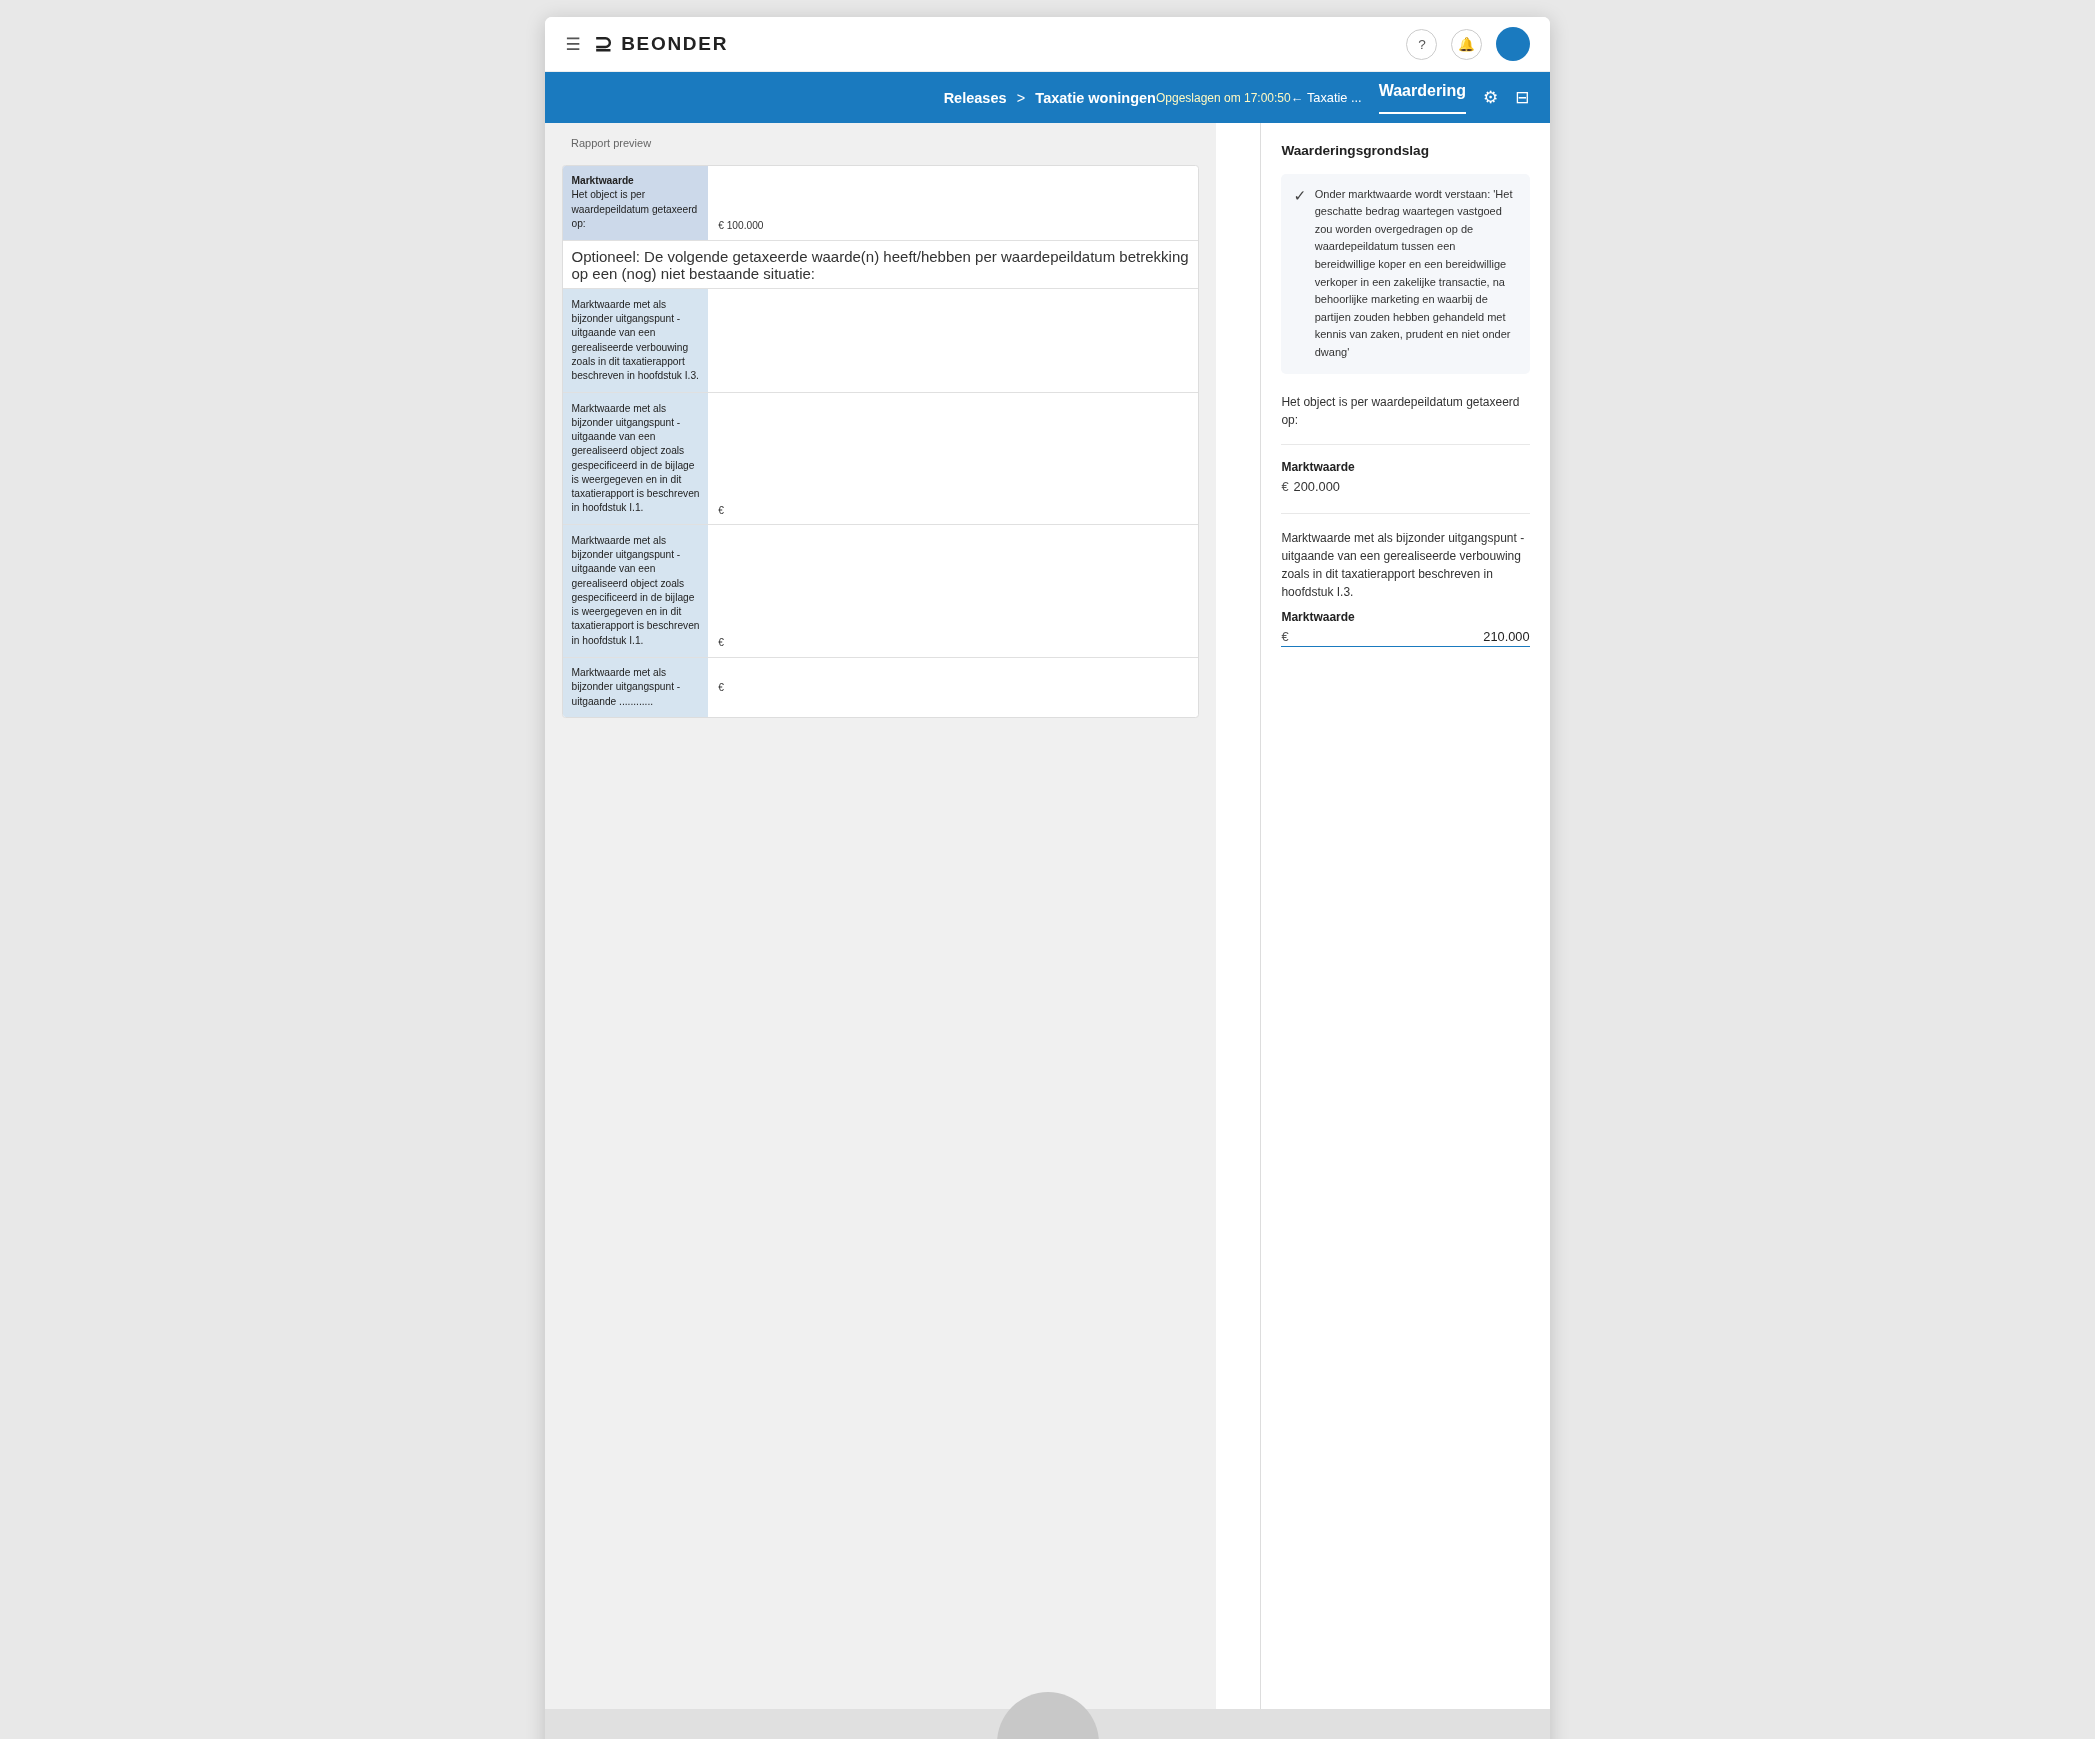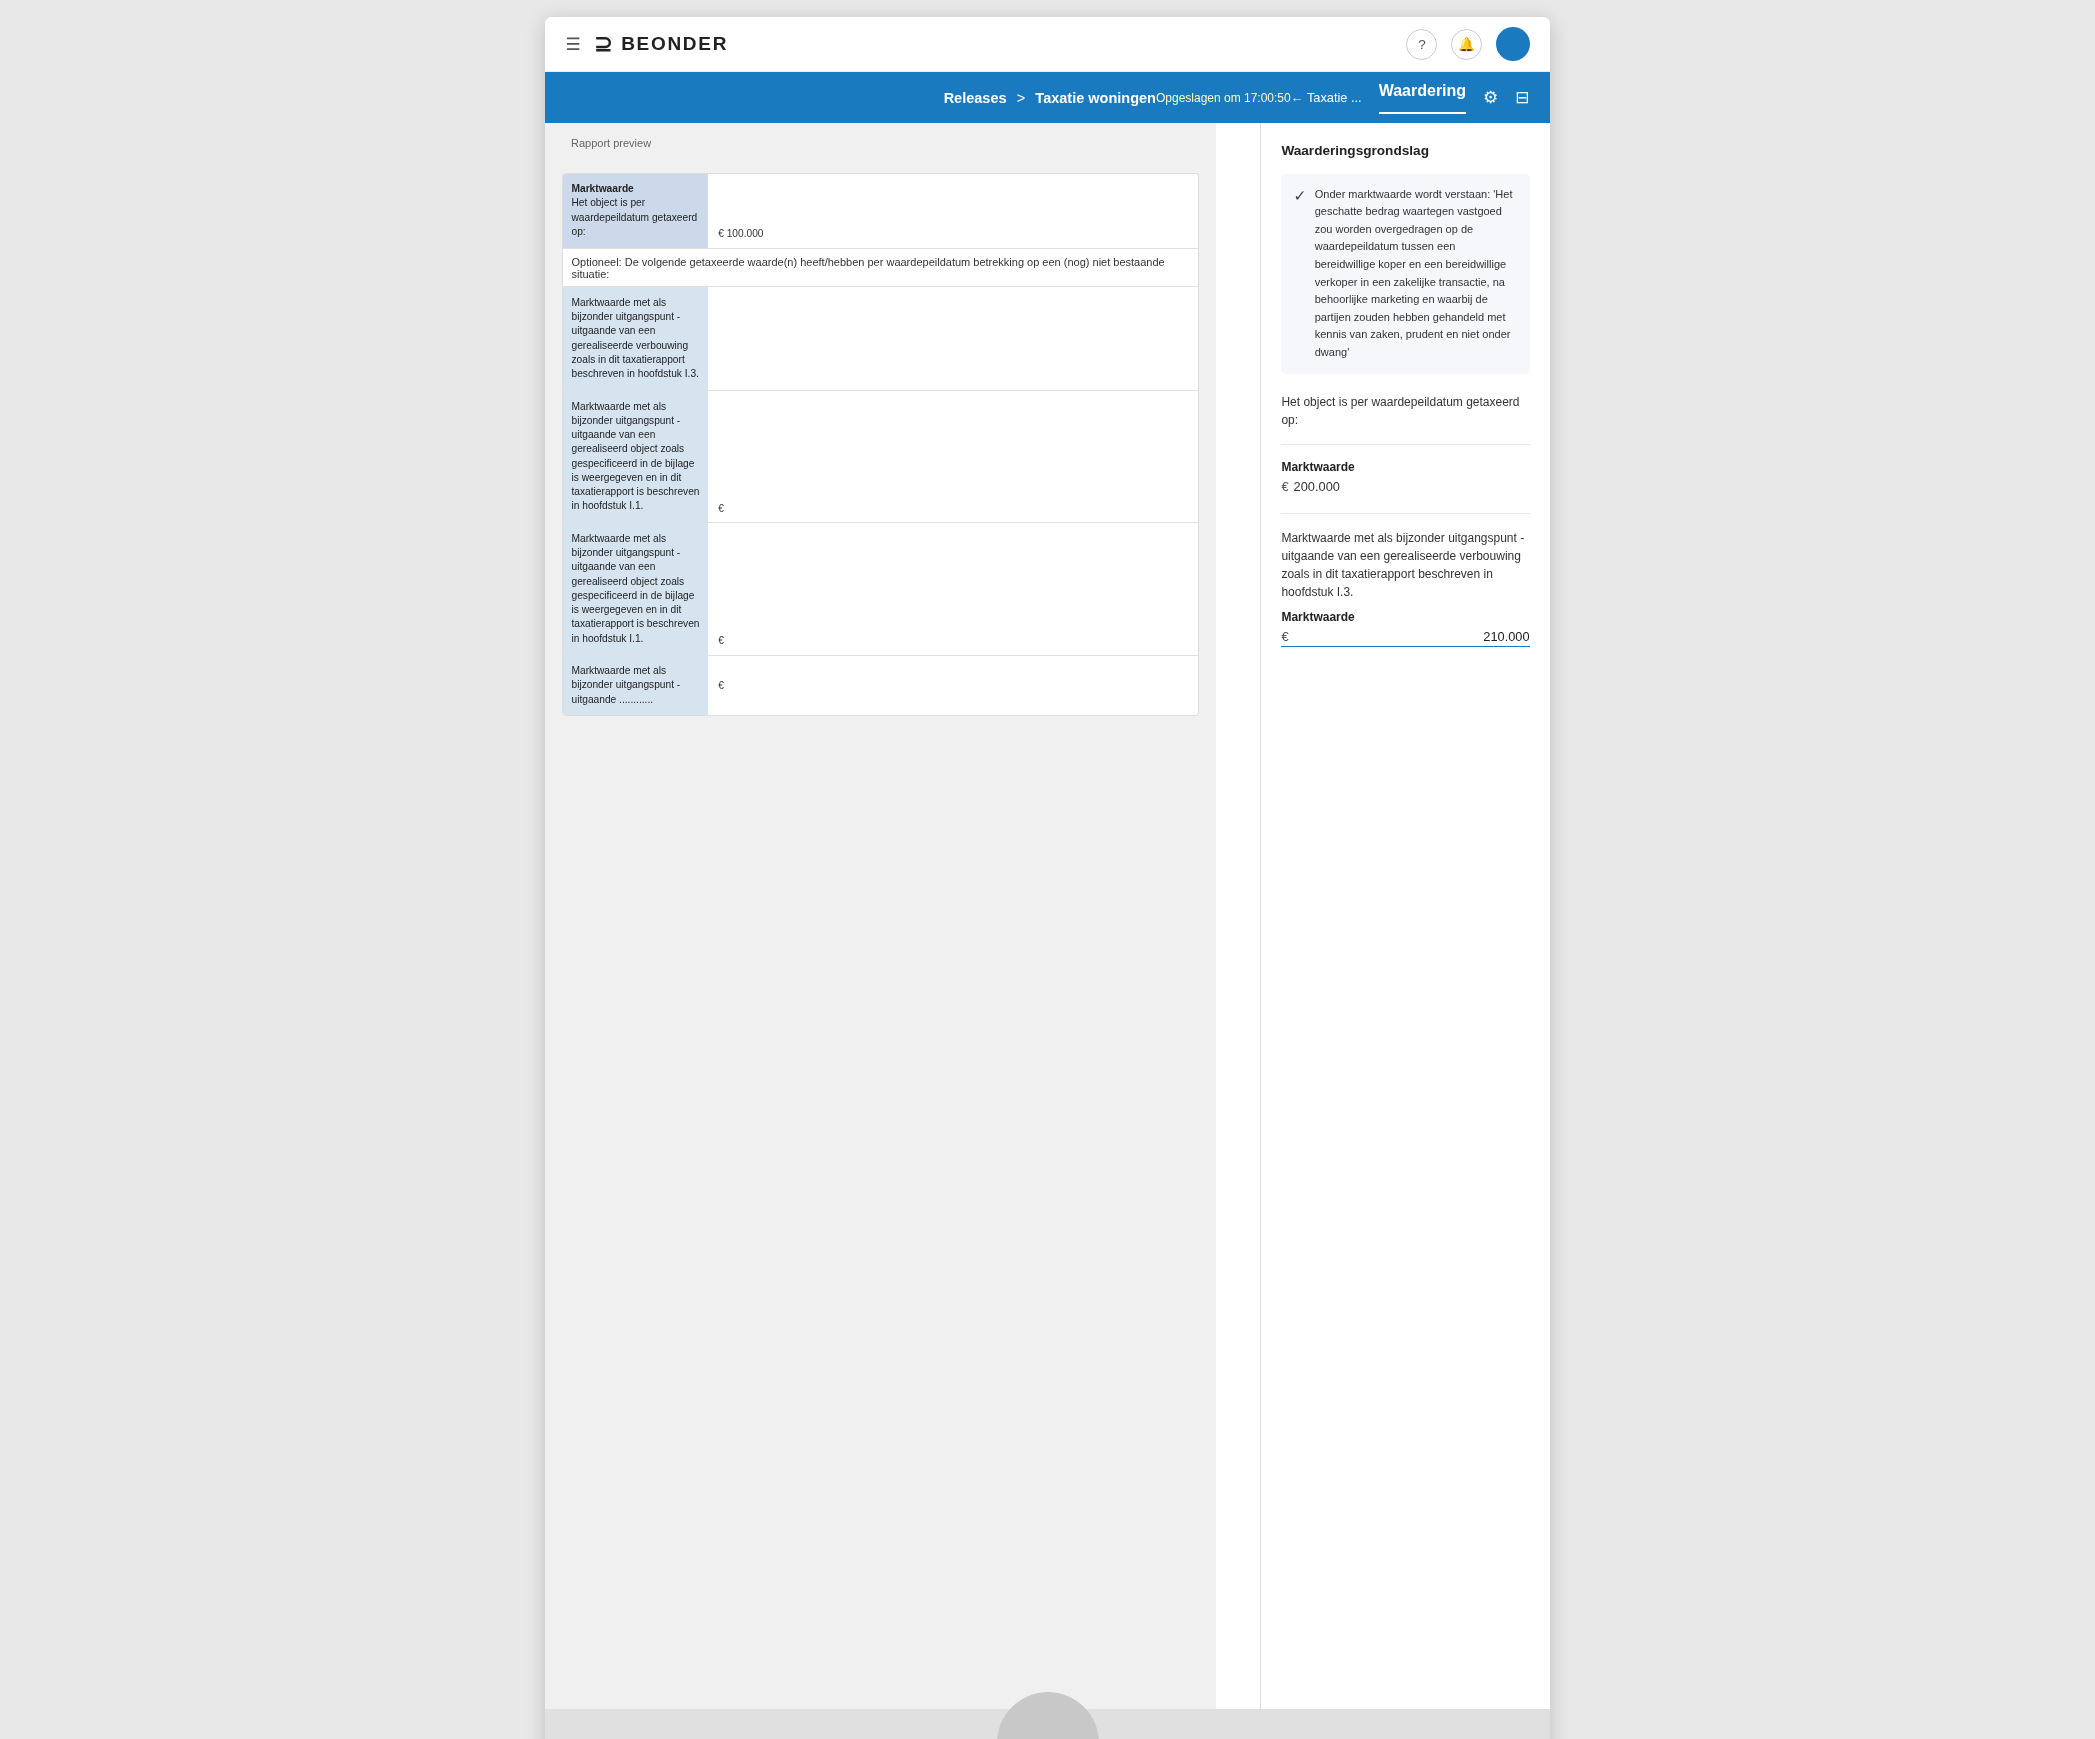--- a/index.html
+++ b/index.html
@@ -152,21 +152,21 @@
     
     .left-panel {
       flex: 1;
       background: #f0f0f0;
       padding: 13.6px 17px;
       overflow-y: auto;
     }
     .rapport-label {
       font-size: 11px;
       color: #666;
-      margin-bottom: 24px;
+      margin-bottom: 16px;
       padding-left: 9px;
     }
 
     .rapport-card {
       background: #fff;
       border: 0.9px solid #ddd;
       border-radius: 3.4px;
       padding: 0;
       overflow: hidden;
     }
@@ -197,21 +197,21 @@
     .rapport-cell-value {
       flex: 1;
       padding: 8.5px 10.2px;
       font-size: 10.2px;
       color: #333;
       display: flex;
       align-items: flex-end;
     }
 
     .rapport-note {
-      font-size: 11px;
+      font-size: 15px;
       color: #333;
       padding: 6.8px 8.5px;
       background: #fff;
       border-bottom: 0.9px solid #e0e0e0;
     }
 
     
     .right-panel {
       width: 290px;
       min-width: 256px;

